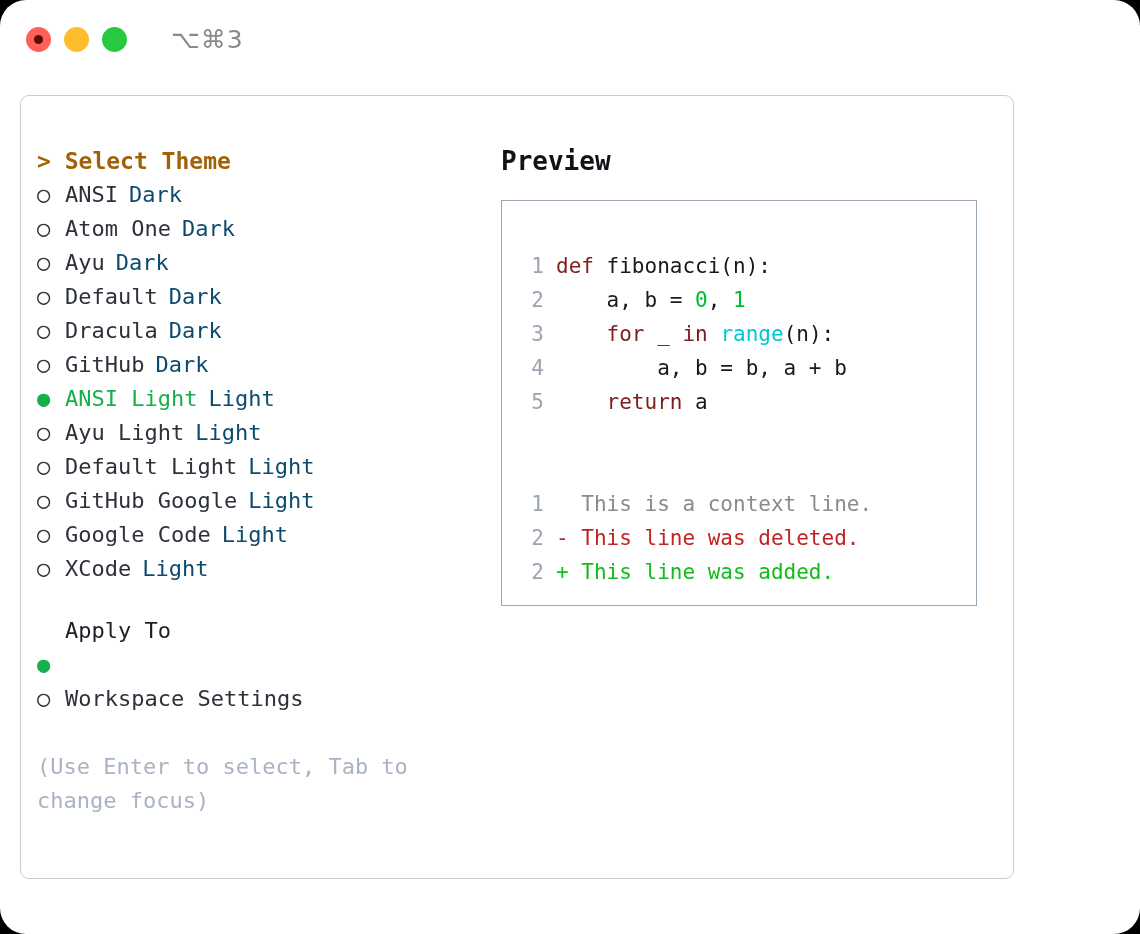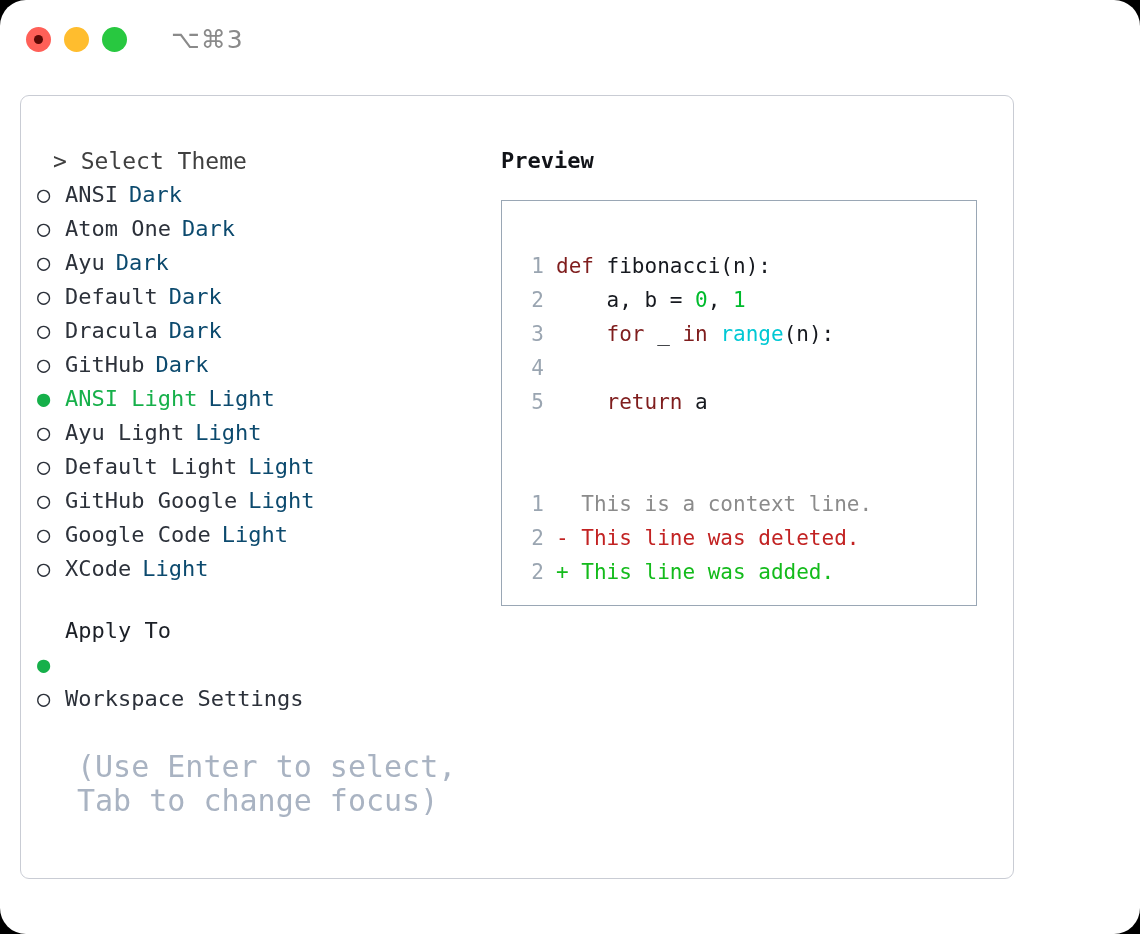--- a/index.html
+++ b/index.html
@@ -85,25 +85,24 @@
 
   
   .left-col {
     position: absolute;
     left: 16px;
     top: 48px;
     width: 450px;
   }
   .section-title {
     font-size: 23px;
-    font-weight: normal;
-    color: #404040;
+    font-weight: bold;
+    color: #a16207;
     line-height: 34px;
     white-space: pre;
-    margin-left: 16px;
   }
 
   .opt-row {
     display: flex;
     align-items: baseline;
     font-size: 22px;
     line-height: 34px;
     color: #2c313a;
     white-space: pre;
   }
@@ -128,37 +127,36 @@
   }
   .apply-heading {
     font-size: 22px;
     line-height: 34px;
     color: #1b1f26;
     padding-left: 28px;
     white-space: pre;
   }
   .hint {
     margin-top: 34px;
-    font-size: 30px;
+    font-size: 22px;
     line-height: 34px;
     color: #a9b3c2;
     width: 410px;
     white-space: pre-wrap;
-    margin-left: 40px;
   }
 
   
   .right-col {
     position: absolute;
     left: 480px;
     top: 48px;
     width: 490px;
   }
   .preview-title {
-    font-size: 22px;
+    font-size: 26px;
     font-weight: bold;
     color: #111318;
     line-height: 34px;
   }
   .preview-box {
     margin-top: 22px;
     width: 476px;
     height: 406px;
     border: 1.6px solid #9aa7b5;
     box-sizing: border-box;
@@ -334,20 +332,21 @@
             <span class="code-text"><span class="tok-plain">    a, b = </span><span class="tok-num">0</span><span class="tok-plain">, </span><span class="tok-num">1</span></span>
           </div>
 
           <div class="code-line">
             <span class="lineno">3</span>
             <span class="code-text"><span class="tok-plain">    </span><span class="tok-kw">for</span><span class="tok-plain"> _ </span><span class="tok-kw">in</span><span class="tok-plain"> </span><span class="tok-fn">range</span><span class="tok-plain">(n):</span></span>
           </div>
 
           <div class="code-line">
             <span class="lineno">4</span>
+            <span class="code-text"><span class="tok-plain">        a, b = b, a + b</span></span>
           </div>
 
           <div class="code-line">
             <span class="lineno">5</span>
             <span class="code-text"><span class="tok-plain">    </span><span class="tok-kw">return</span><span class="tok-plain"> a</span></span>
           </div>
 
           <div class="blank-line"></div>
           <div class="blank-line"></div>
 

